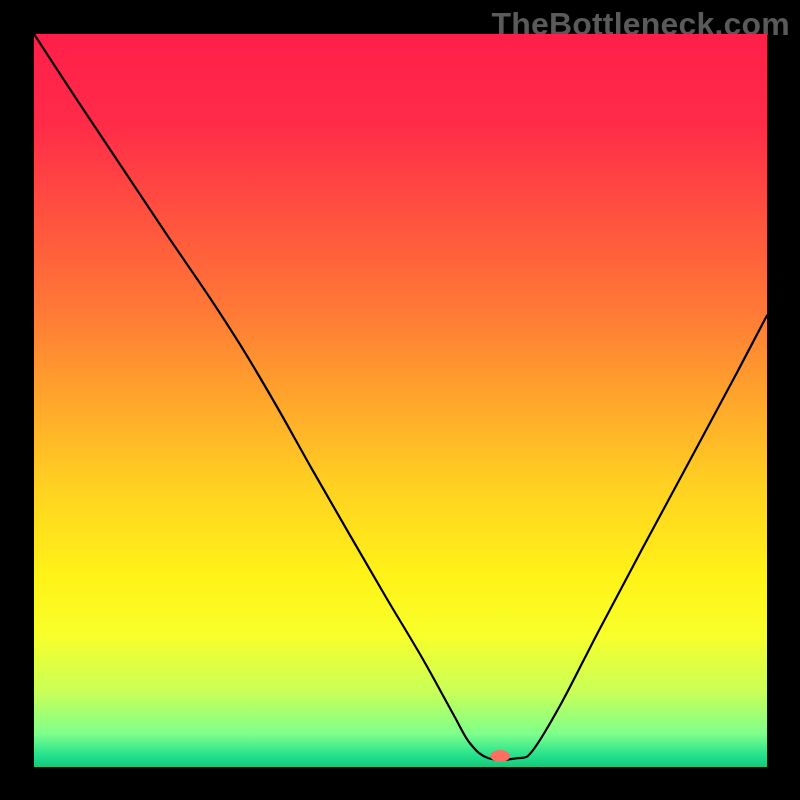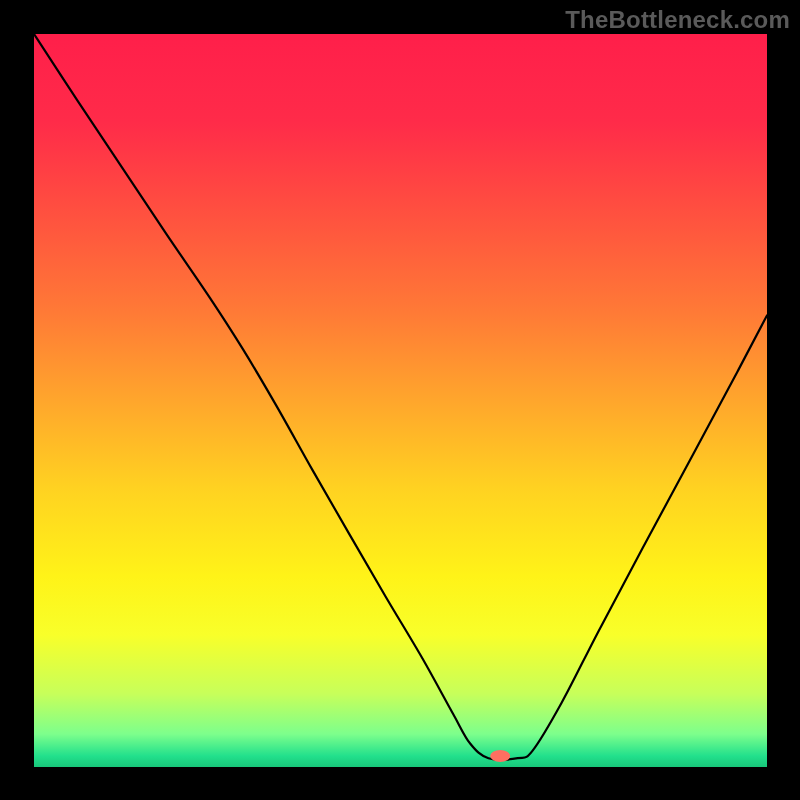--- a/index.html
+++ b/index.html
@@ -21,21 +21,21 @@
     left: 34px;
     top: 34px;
     width: 733px;
     height: 733px;
     overflow: hidden;
   }
   .watermark {
     position: absolute;
     top: 6px;
     right: 10px;
-    font-size: 24px;
+    font-size: 32px;
     font-weight: 600;
     color: #5a5a5a;
     letter-spacing: 0.2px;
   }
   svg { display: block; }
 </style>
 </head>
 <body>
 
 <div class="frame">

